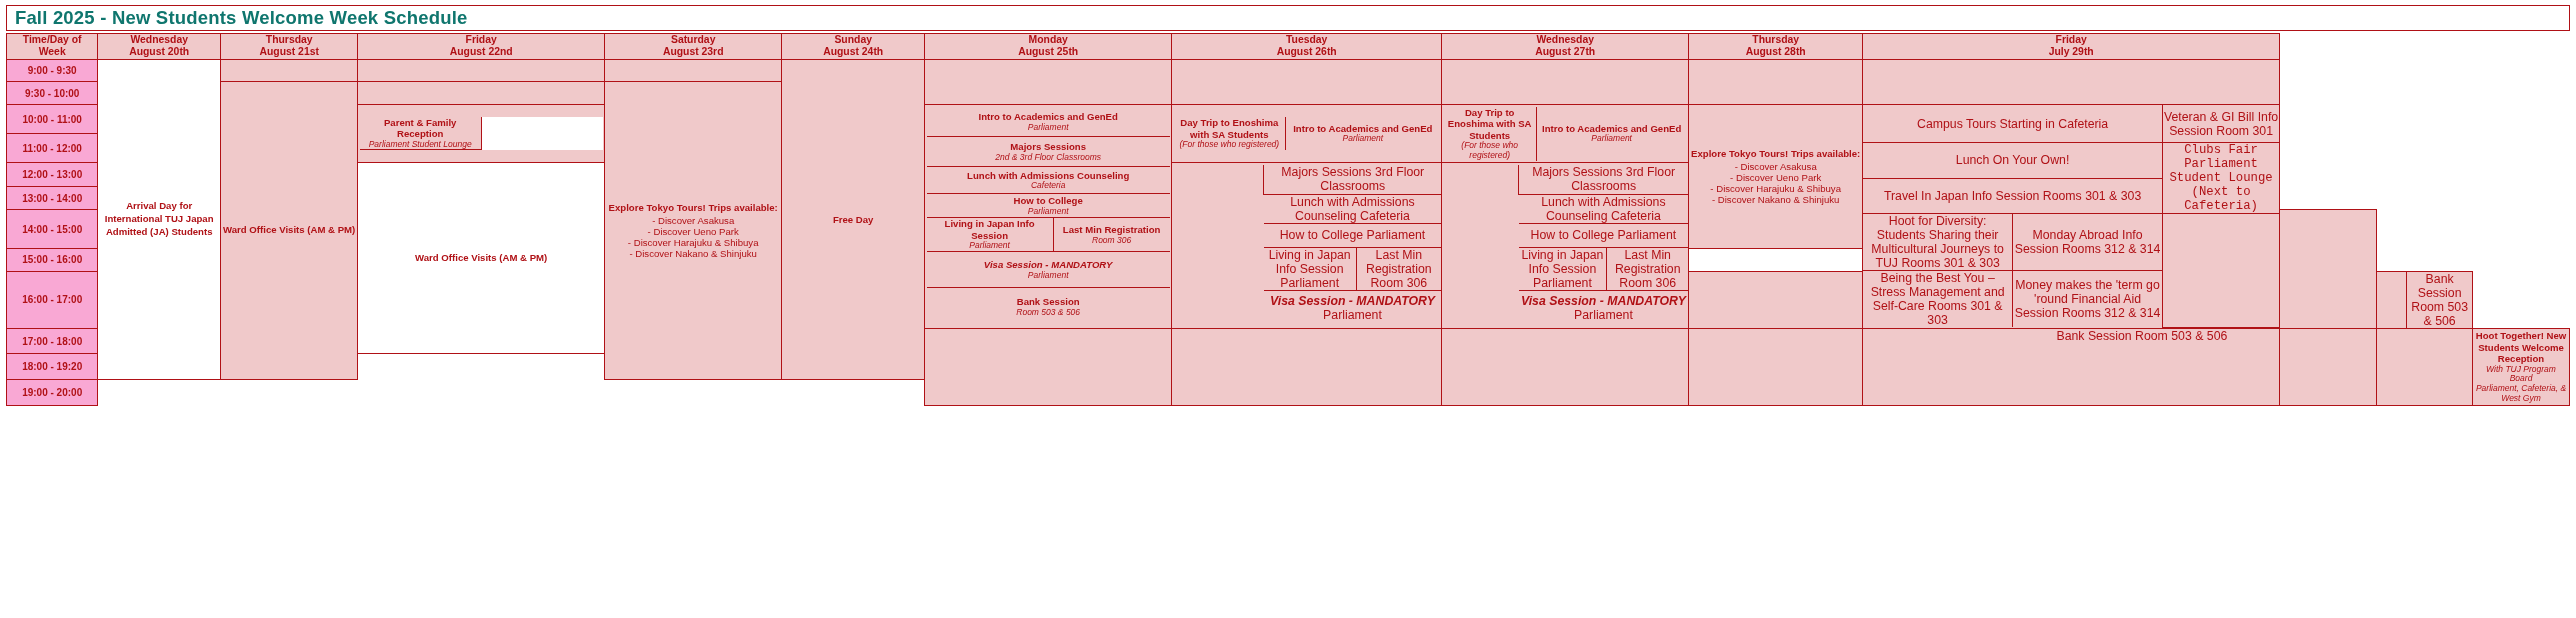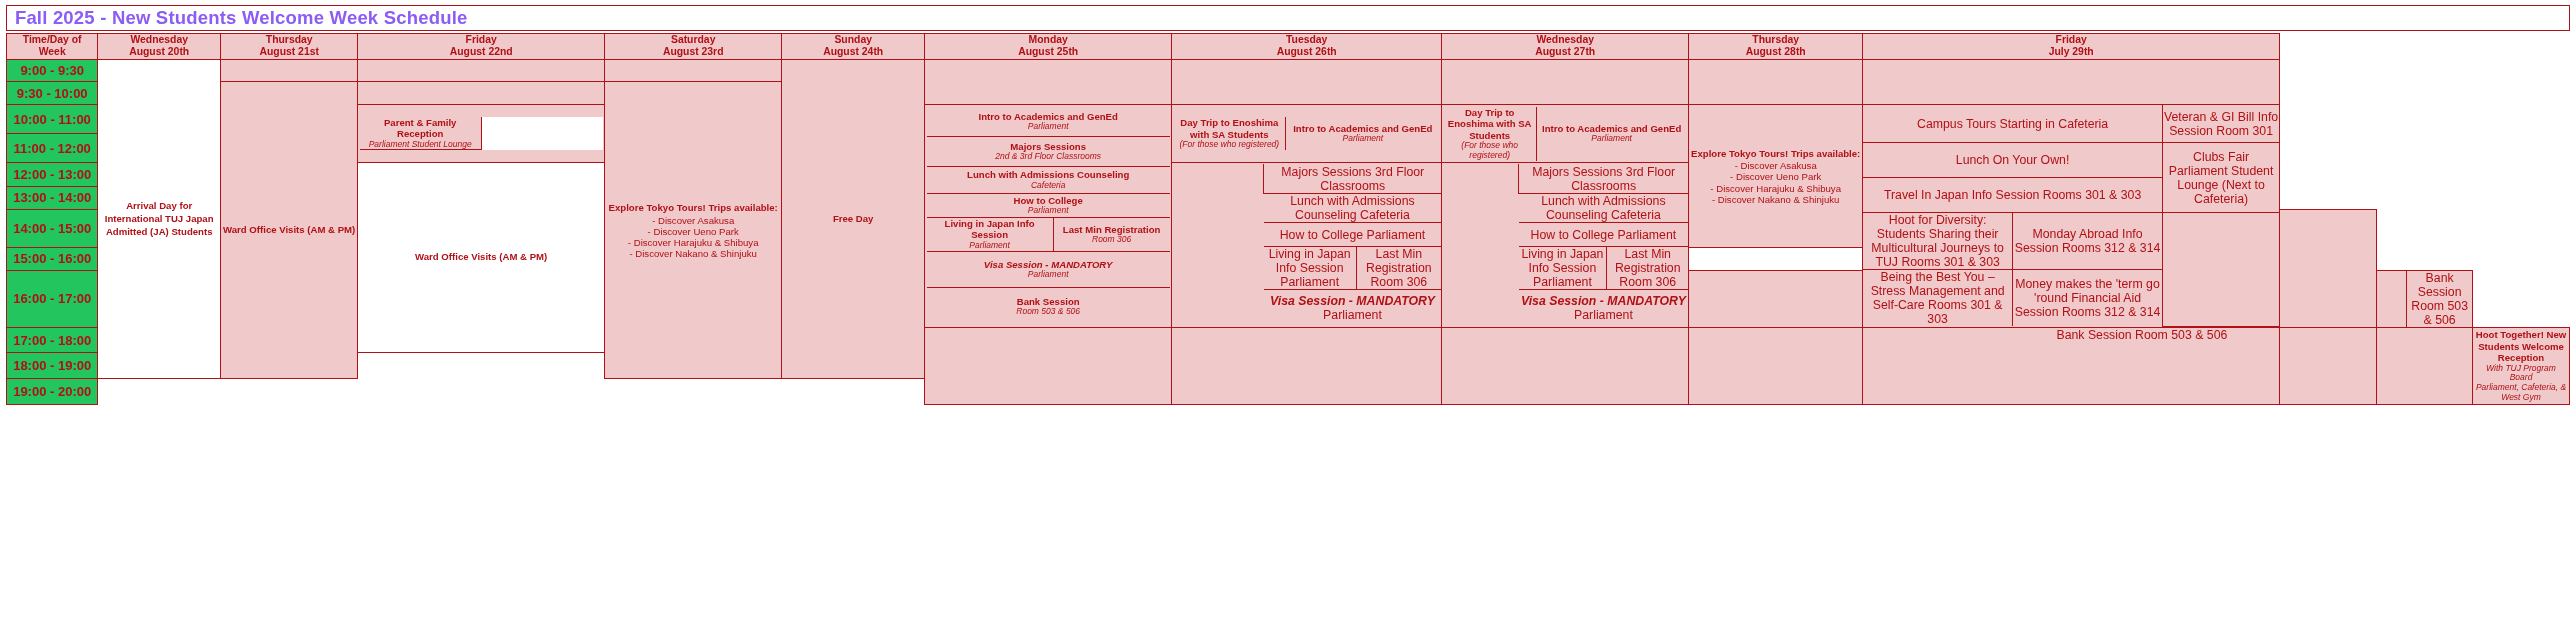--- a/index.html
+++ b/index.html
@@ -1,25 +1,25 @@
 <!DOCTYPE html>
 <html style="font-size:12.3px"><head>
 <meta charset="utf-8">
 <style>
   html,body{margin:0;padding:0;background:#ffffff;}
   body{font-family:"Liberation Sans", sans-serif;}
   .page{width:2576px;height:618px;position:relative;box-sizing:border-box;padding:4.6px 6.2px 0 6.2px;}
   .title-bar{border:1.5px solid #b01116;background:#ffffff;height:26px;display:flex;align-items:center;padding-left:7.7px;box-sizing:border-box;}
-  .title-bar .title{color:#8b5cf6;font-size:18.5px;font-weight:bold;letter-spacing:0.2px;}
+  .title-bar .title{color:#0f766e;font-size:18.5px;font-weight:bold;letter-spacing:0.2px;}
   table.sched{border-collapse:collapse;width:100%;table-layout:fixed;margin-top:2.3px;}
   table.sched td, table.sched th{border:1.5px solid #b01116;padding:0;vertical-align:middle;text-align:center;color:#b01116;}
   .hdr{background:#f0c9ca;font-weight:bold;font-size:10.4px;line-height:1.15;height:25px;}
   .hdr .d1{display:block;}
   .hdr .d2{display:block;}
-  .timecell{background:#22c55e;font-weight:bold;font-size:13px;height:21.6px;width:91px;}
+  .timecell{background:#f9a8d4;font-weight:bold;font-size:10px;height:21.6px;width:91px;}
   .pink{background:#f0c9ca;}
   .white{background:#ffffff;}
   .cell{font-size:9.6px;line-height:1.2;padding:1.5px 1.5px;}
   .cell .t{font-weight:bold;display:block;}
   .cell .s{display:block;font-style:italic;font-size:8.5px;line-height:1.15;}
   .cell .n{display:block;font-size:8.5px;line-height:1.15;}
   .bold-it{font-weight:bold;font-style:italic;}
   .nested{width:100%;border-collapse:collapse;table-layout:fixed;}
   .nested td{border:1.5px solid #b01116;padding:1.5px 0.8px;}
   .nested td:first-child{border-left:0;}
@@ -273,21 +273,21 @@
             </td>
             <td class="pink" style="border-top:0;border-right:0;width:28%;">
               <span class="t">Veteran &amp; GI Bill Info Session</span>
               <span class="s">Room 301</span>
             </td>
           </tr>
           <tr>
             <td class="pink" style="border-left:0;height:34px;">
               <span class="t">Lunch On Your Own!</span>
             </td>
-            <td class="pink" style="border-right:0;" rowspan="2">
+            <td class="pink" style="border-right:0;font-family:Liberation Mono, monospace;" rowspan="2">
               <span class="t">Clubs Fair</span>
               <span class="s">Parliament Student Lounge</span>
               <span class="s">(Next to Cafeteria)</span>
             </td>
           </tr>
           <tr>
             <td class="pink" style="border-left:0;height:34px;">
               <span class="t">Travel In Japan Info Session</span>
               <span class="s">Rooms 301 &amp; 303</span>
             </td>
@@ -501,21 +501,21 @@
       <td class="pink" rowspan="3">
         <div class="cell">
           <span class="t">Hoot Together! New Students Welcome Reception</span>
           <span class="s">With TUJ Program Board</span>
           <span class="s">Parliament, Cafeteria, &amp; West Gym</span>
         </div>
       </td>
     </tr>
 
     <tr>
-      <td class="timecell">18:00 - 19:00</td>
+      <td class="timecell">18:00 - 19:20</td>
     </tr>
 
     <tr>
       <td class="timecell">19:00 - 20:00</td>
     </tr>
 
   </tbody>
     </table>
 </div>
 

